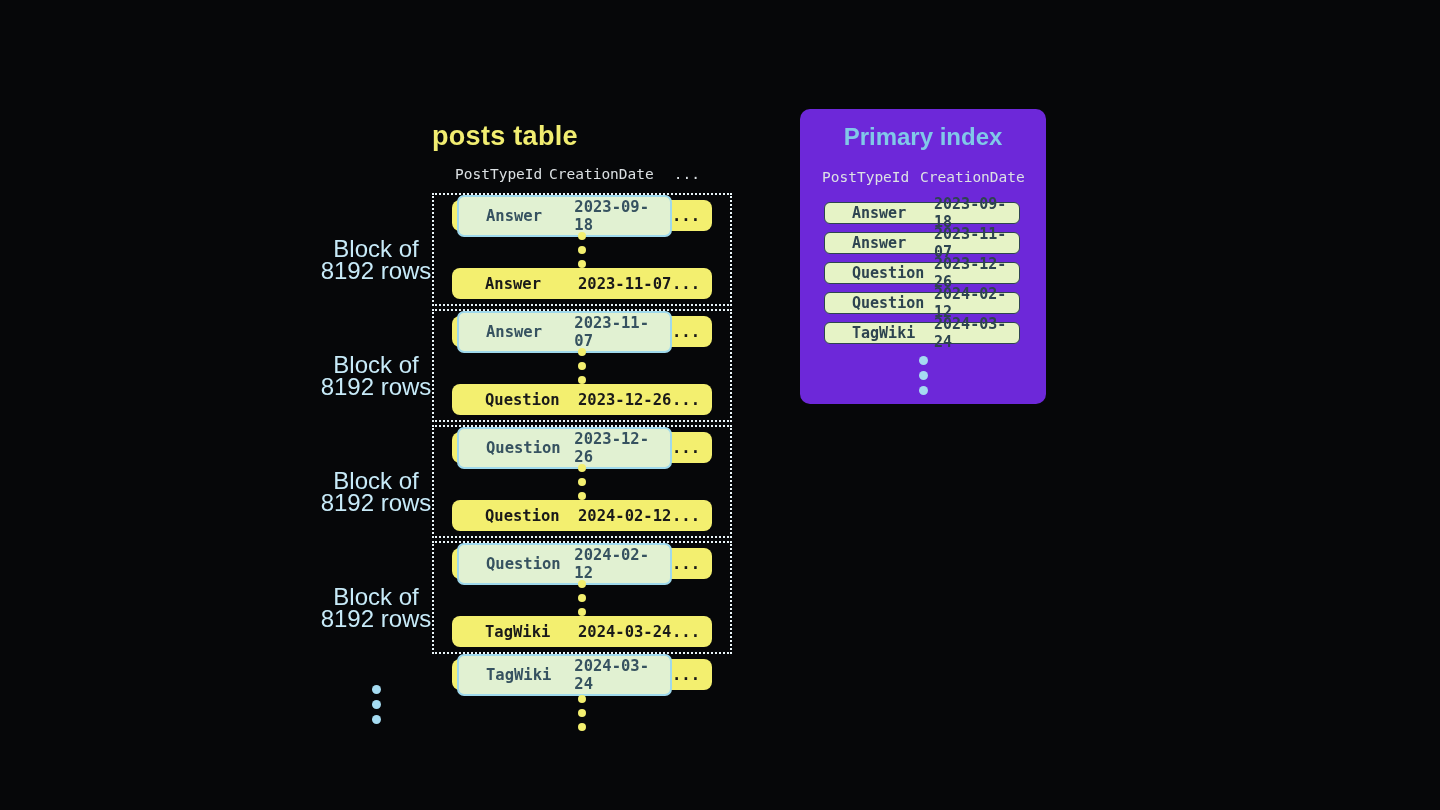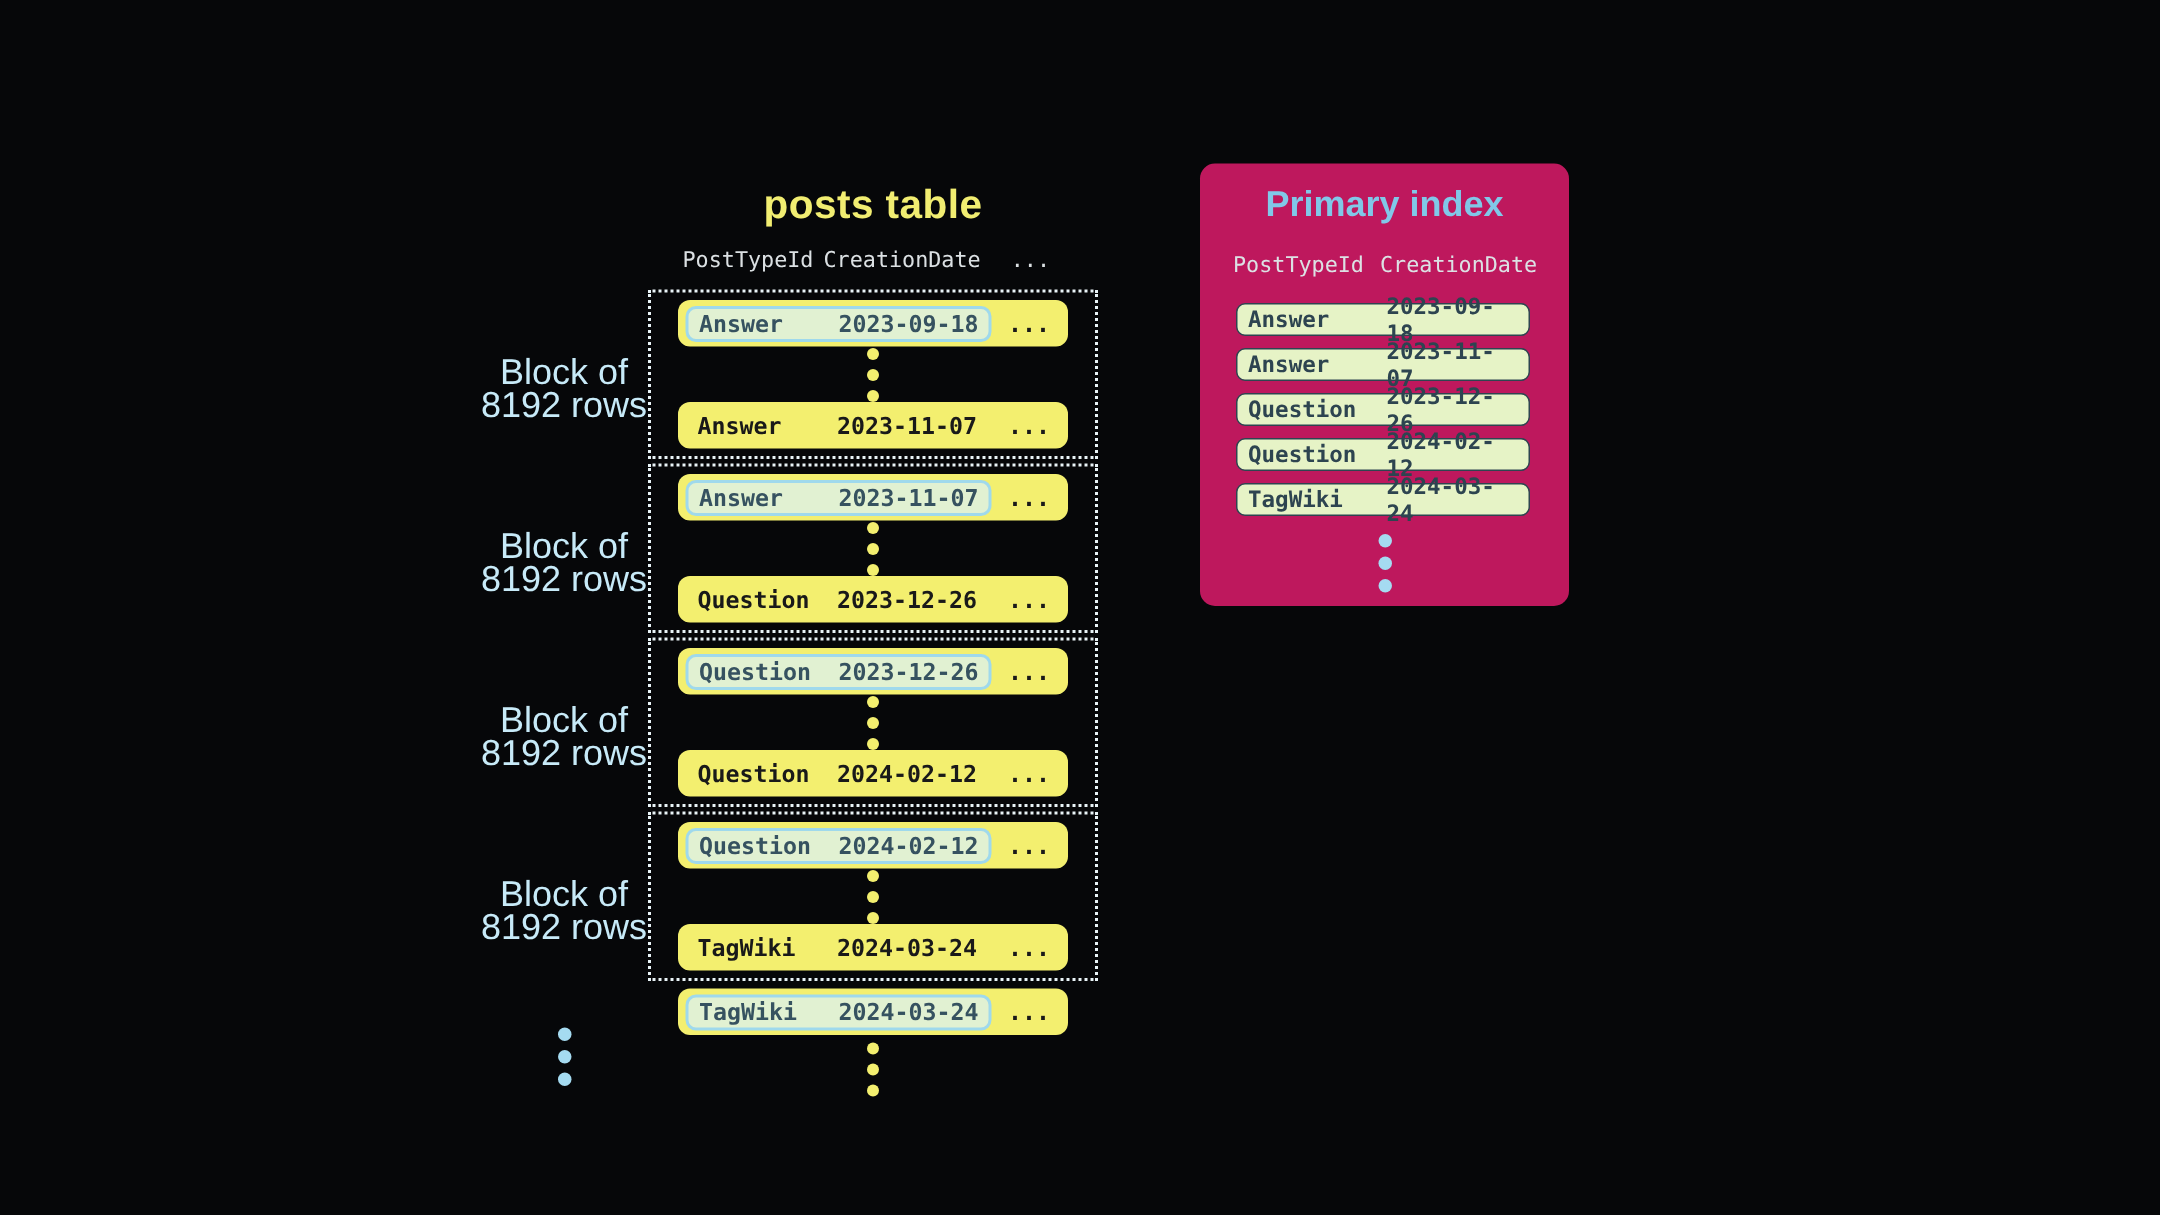--- a/index.html
+++ b/index.html
@@ -3,21 +3,21 @@
 <meta charset="utf-8">
 <style>
   html,body{margin:0;padding:0;background:#060709;}
   .stage{
     position:relative;width:1440px;height:810px;background:#060709;
     font-family:"Liberation Sans",sans-serif;overflow:hidden;
   }
   .abs{position:absolute;}
   
   .posts-title{
-    left:432px;top:121px;width:300px;text-align:center;
+    left:432px;top:121px;width:300px;text-align:left;
     color:#f1ed71;font-size:27px;font-weight:600;letter-spacing:.3px;
   }
   .posts-cols{
     left:432px;top:166px;width:300px;box-sizing:border-box;
     display:flex;align-items:center;padding-left:23px;
     font-family:"DejaVu Sans Mono","Liberation Mono",monospace;
     font-size:14.5px;color:#dbe0e3;
   }
   .posts-cols .c1{width:94px;}
   .posts-cols .c3{margin-left:auto;padding-right:32px;}
@@ -34,37 +34,37 @@
     font-family:"DejaVu Sans Mono","Liberation Mono",monospace;
     font-weight:bold;font-size:15.5px;color:#191919;
   }
   .prow.plain{padding:0 12px 0 13px;}
   .prow.hl{padding:0 12px 0 5px;}
   .hlbox{
     display:flex;align-items:center;background:#e1f1d2;
     border:2px solid #9fd9ec;border-radius:7px;padding:1px 7px;
     color:#365260;
   }
-  .cell-type{display:inline-block;width:93px;}
+  .cell-type{display:inline-block;width:93px;margin-left:20px;}
   .ell{margin-left:auto;}
   .vdots{display:flex;flex-direction:column;align-items:center;gap:6px;align-self:center;}
   .vdots i{width:8px;height:8px;border-radius:50%;background:#f3ef6f;display:block;}
   .vdots.blue i{width:9px;height:9px;background:#a5dbf1;}
   .overflow-row{left:452px;top:659px;width:260px;}
   .bottom-dots{left:432px;top:695px;width:300px;display:flex;justify-content:center;}
   .left-dots{left:345px;top:685px;width:62px;display:flex;justify-content:center;}
   .block-label{
     left:291px;width:170px;text-align:center;color:#c7eaf8;
     font-size:24px;line-height:21.5px;
   }
   .l1{top:238px;} .l2{top:354px;} .l3{top:470px;} .l4{top:586px;}
   
   .panel{
     left:800px;top:109px;width:246px;height:295px;
-    background:#be185d;border-radius:10px;
+    background:#6d28d9;border-radius:10px;
   }
   .panel-title{
     position:absolute;left:0;right:0;top:14px;text-align:center;
     color:#81c8e8;font-size:24px;font-weight:600;
   }
   .panel-cols{
     position:absolute;top:60px;left:22px;right:8px;display:flex;
     font-family:"DejaVu Sans Mono","Liberation Mono",monospace;
     font-size:14.5px;color:#dce1e4;
   }

